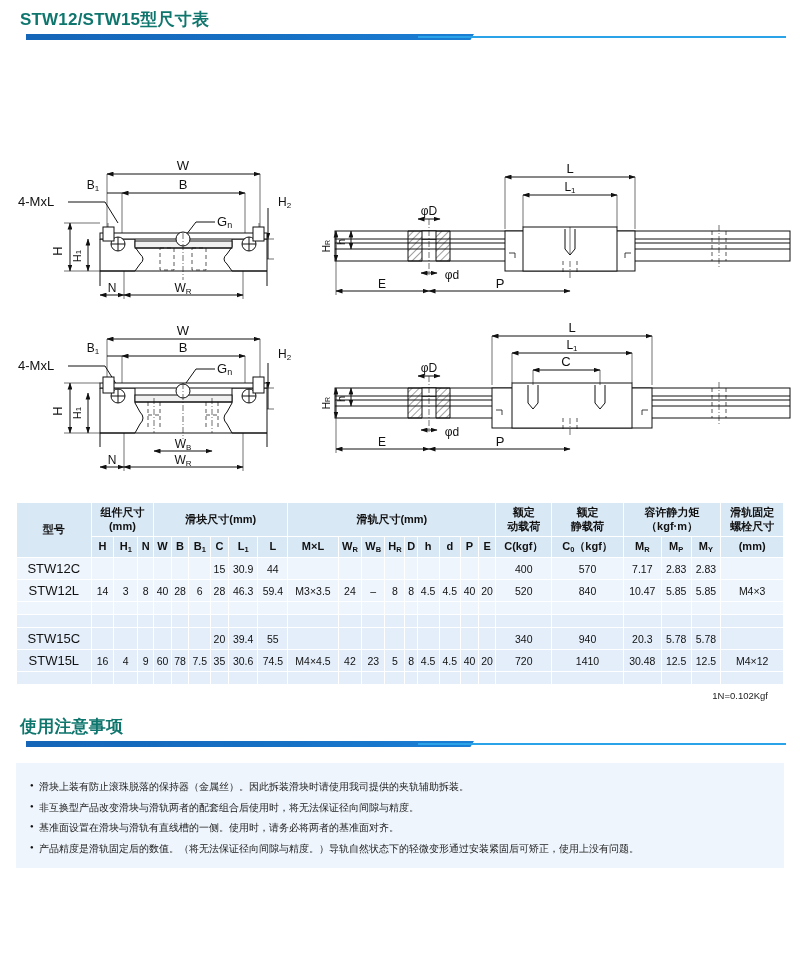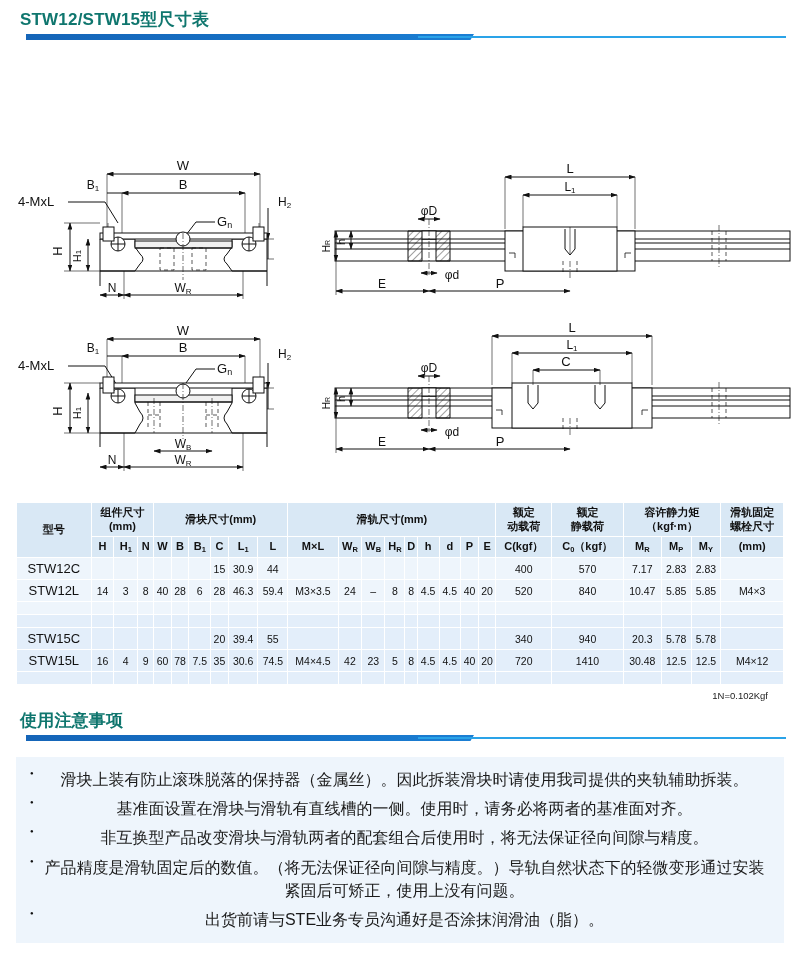--- a/index.html
+++ b/index.html
@@ -80,27 +80,26 @@
     padding-right: 16px;
   }
 
   
   .notes-box {
     margin: 13px 16px 0;
     background: #eef5fc;
     padding: 11px 14px 12px;
   }
   .note {
-    font-size: 16px;
+    font-size: 10px;
     line-height: 1.45;
     color: #1b1b1b;
-    margin: 0 0 6px 0;
+    margin: 6px 0 6px 0;
     padding-left: 9px;
     position: relative;
-    text-align: center;
   }
   .note:last-child { margin-bottom: 0; }
   .note::before {
     content: "●";
     position: absolute; left: 0; top: 0;
     font-size: 6px; line-height: 1.9;
     color: #111;
   }
 </style>
 </head>
@@ -647,26 +646,25 @@
           <td></td>
           <td></td>
           <td></td>
           <td></td>
         </tr>
       </tbody>
   </table>
   <div class="foot">1N=0.102Kgf</div>
 </div>
 
-<div class="section-head" style="margin-top:8px;">
+<div class="section-head" style="margin-top:14px;">
   <div class="section-title">使用注意事项</div>
   <div class="rule-wrap">
     <div class="rule-thick"></div>
     <div class="rule-thin"></div>
   </div>
 </div>
 <div class="notes-box" id="notes-box">
     <p class="note">滑块上装有防止滚珠脱落的保持器（金属丝）。因此拆装滑块时请使用我司提供的夹轨辅助拆装。</p>
+    <p class="note">非互换型产品改变滑块与滑轨两者的配套组合后使用时，将无法保证径向间隙与精度。</p>
     <p class="note">基准面设置在滑块与滑轨有直线槽的一侧。使用时，请务必将两者的基准面对齐。</p>
-    <p class="note">非互换型产品改变滑块与滑轨两者的配套组合后使用时，将无法保证径向间隙与精度。</p>
     <p class="note">产品精度是滑轨固定后的数值。（将无法保证径向间隙与精度。）导轨自然状态下的轻微变形通过安装紧固后可矫正，使用上没有问题。</p>
-    <p class="note">出货前请与STE业务专员沟通好是否涂抹润滑油（脂）。</p>
   </div>
 
 </body></html>

